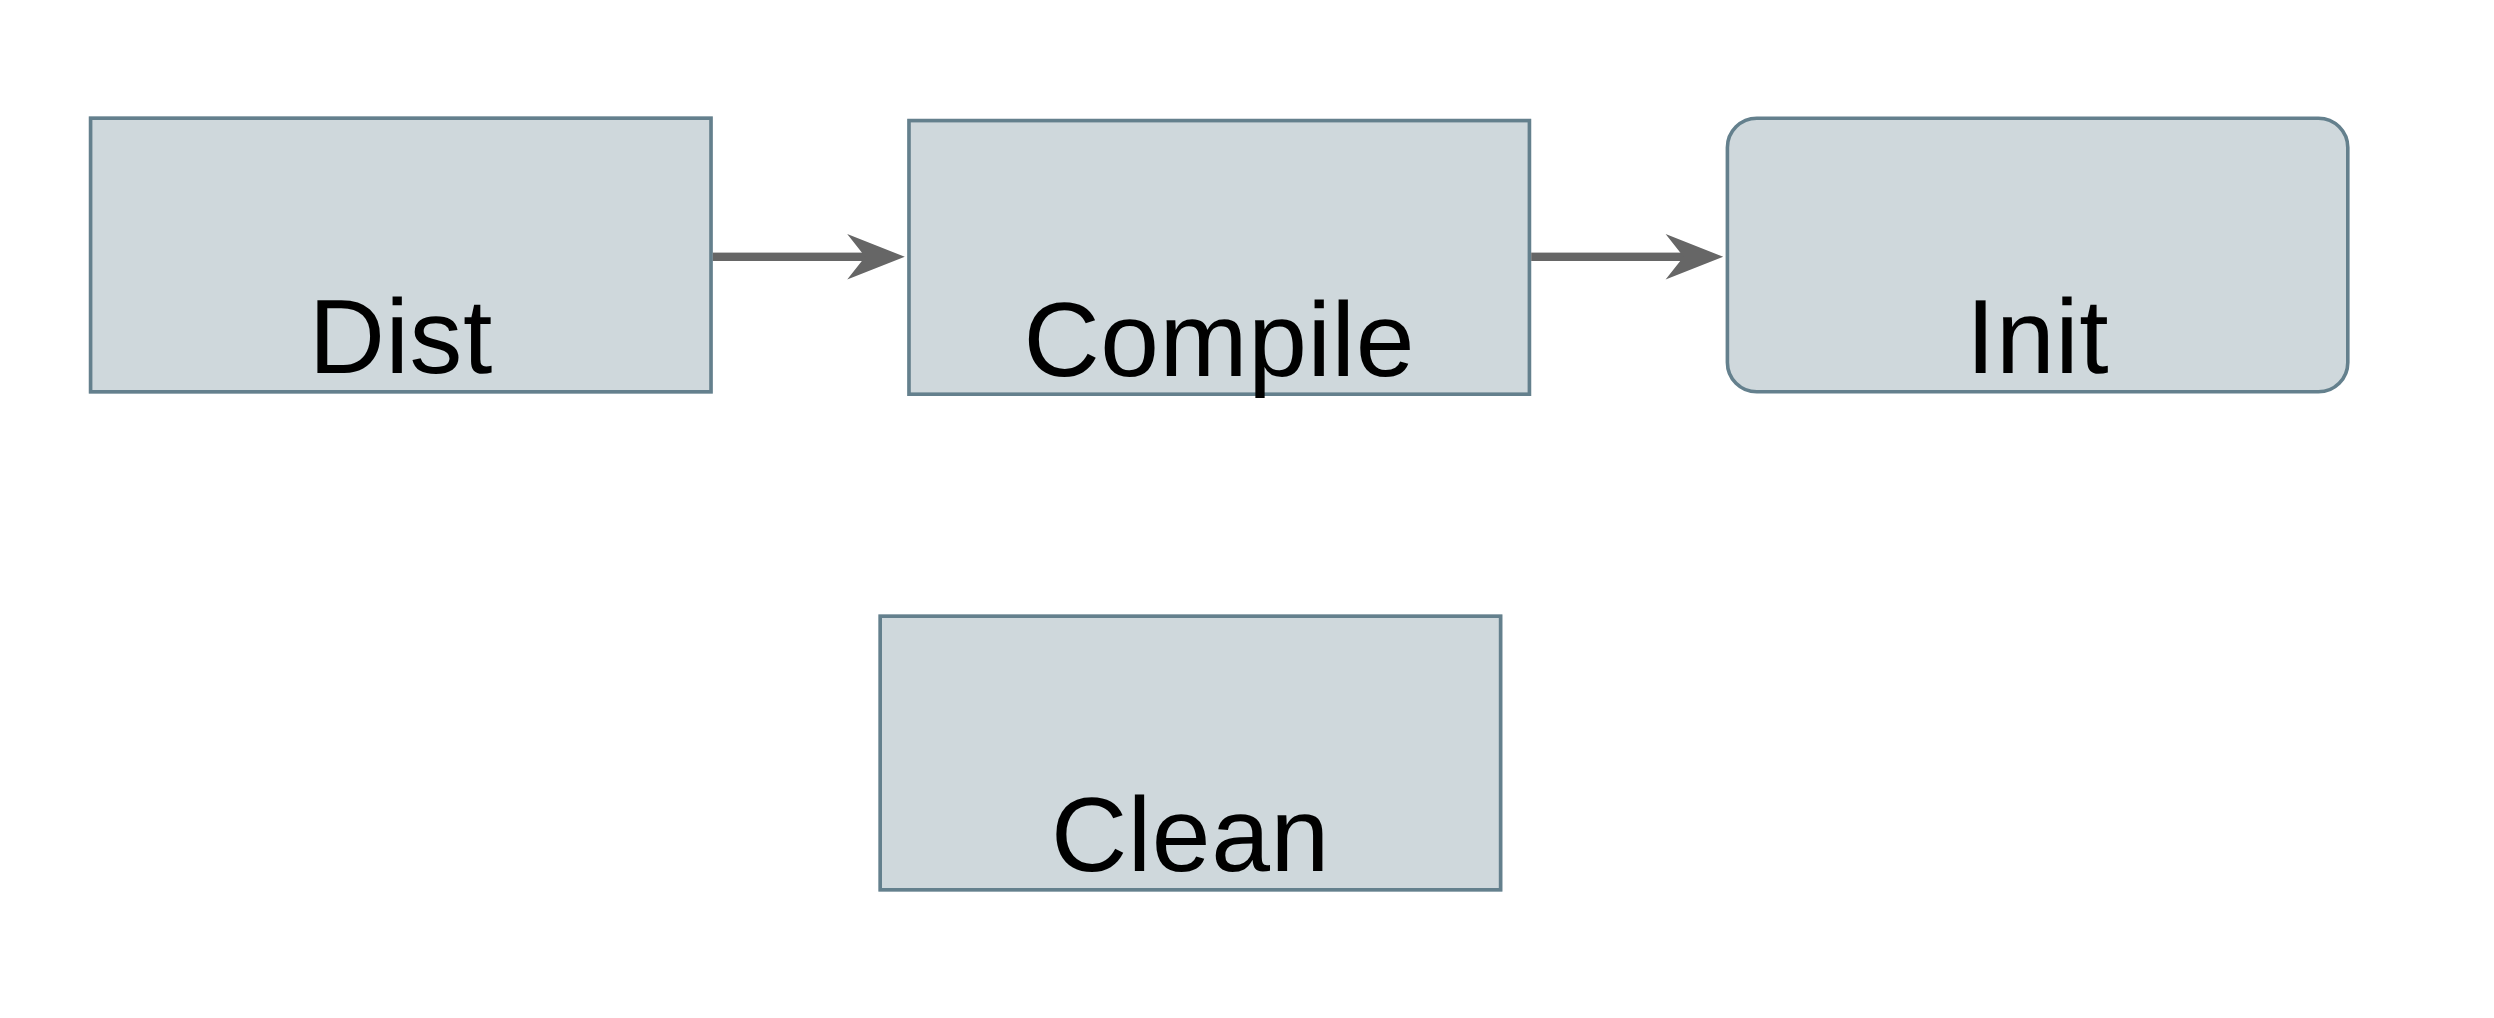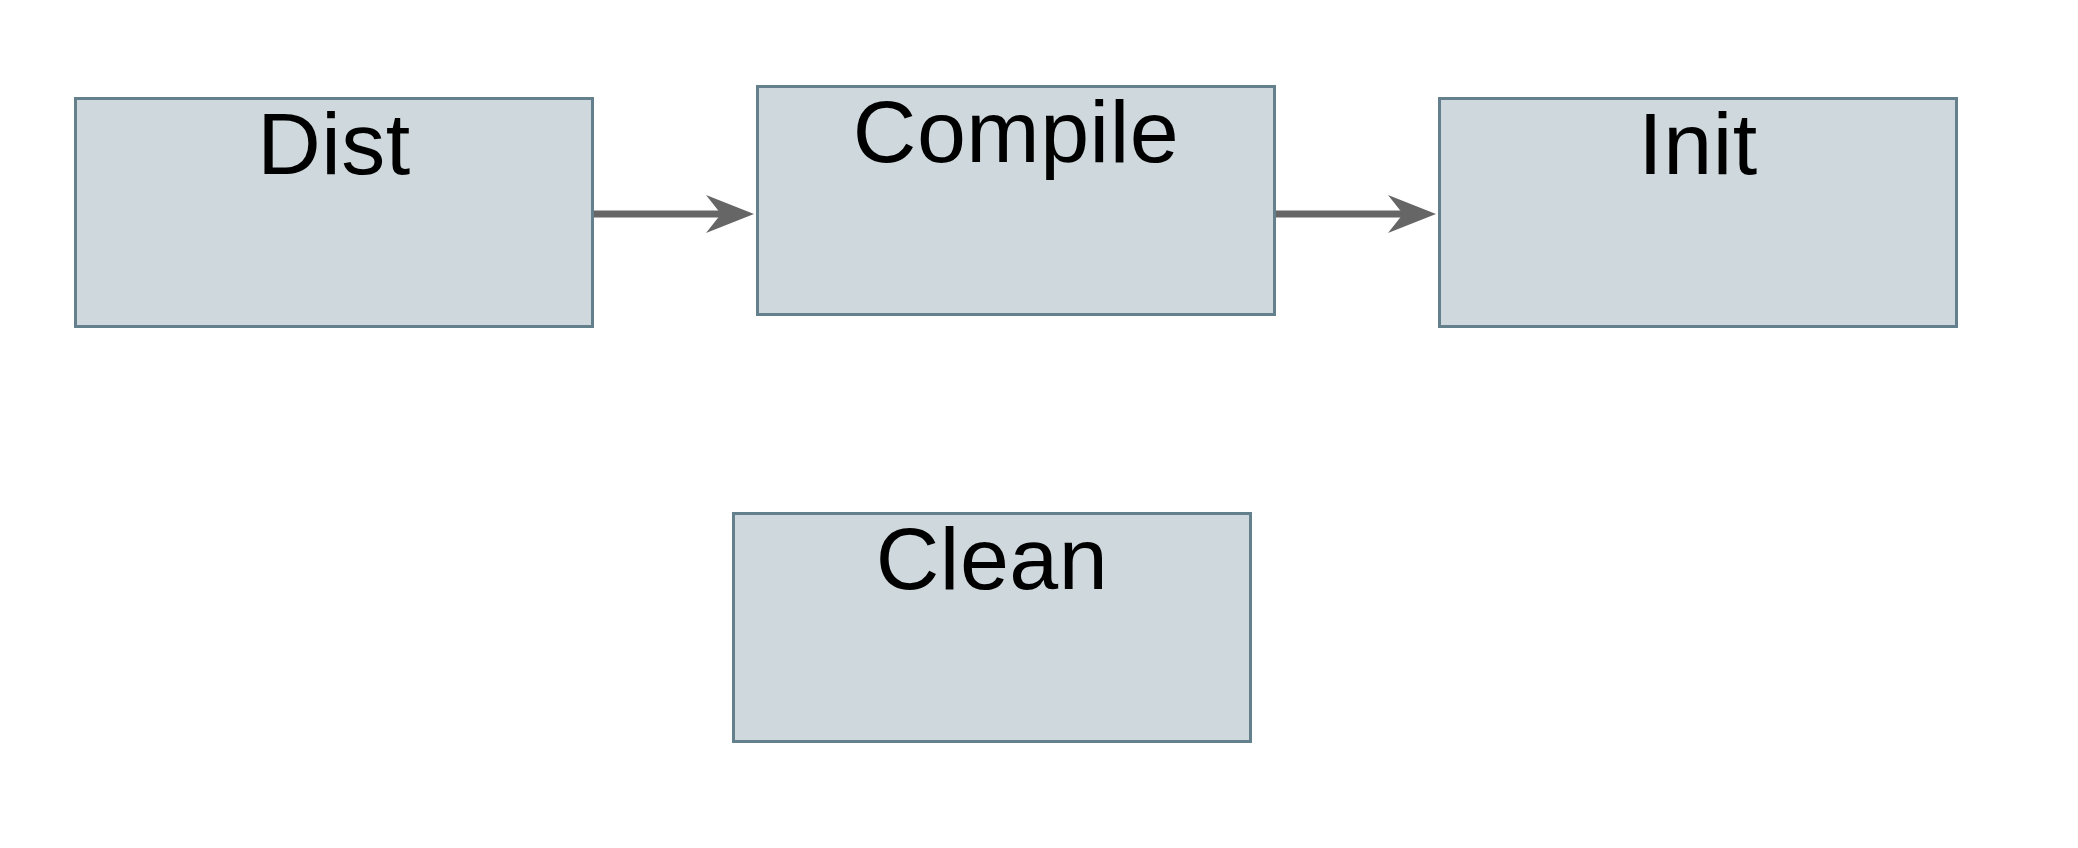--- a/index.html
+++ b/index.html
@@ -16,33 +16,33 @@
     overflow: hidden;
   }
   .node {
     position: absolute;
     width: 520px;
     height: 231px;
     box-sizing: border-box;
     background: #cfd8dc;
     border: 3px solid #64808d;
     display: flex;
-    align-items: flex-start;
+    align-items: flex-end;
     justify-content: center;
   }
   .node-label {
     font-size: 88px;
     line-height: 1;
     color: #000000;
     letter-spacing: 0.5px;
     white-space: nowrap;
   }
   #node-dist    { left: 74px;   top: 97px;  }
-  #node-compile { left: 756px;  top: 85px;  }
-  #node-init    { left: 1438px; top: 97px;  }
+  #node-compile { left: 756px;  top: 99px;  }
+  #node-init    { left: 1438px; top: 97px; border-radius: 26px;  }
   #node-clean   { left: 732px;  top: 512px; }
   .edge-layer {
     position: absolute;
     left: 0;
     top: 0;
     width: 2078px;
     height: 848px;
     pointer-events: none;
   }
 </style>

